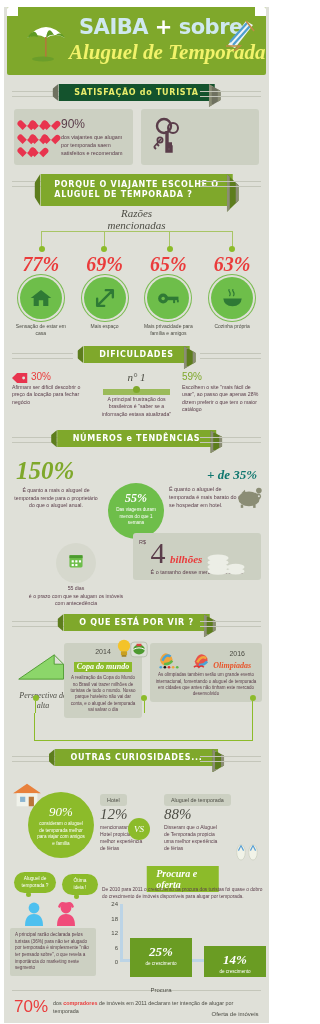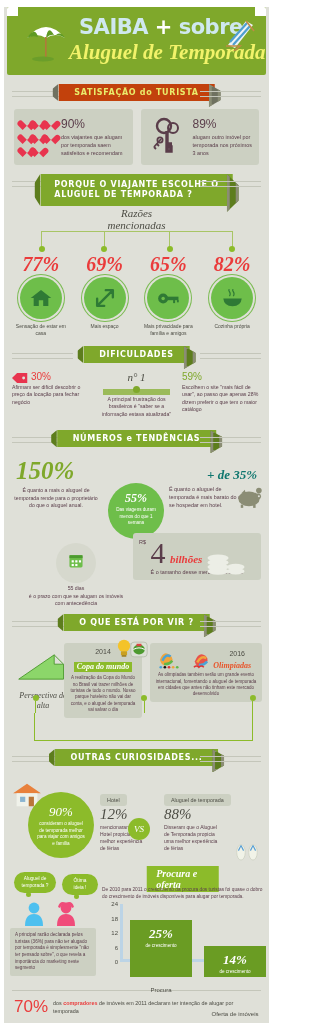--- a/index.html
+++ b/index.html
@@ -40,21 +40,21 @@
   
   .ribbon-wrap { position: relative; height: 18px; margin: 9px 0 7px 0; }
   .ribbon-wrap:before, .ribbon-wrap:after {
     content: ""; position: absolute; top: 7px; height: 4px;
     border-top: 1px solid #c4c6ba; border-bottom: 1px solid #c4c6ba;
   }
   .ribbon-wrap:before { left: 8px; right: 74%; }
   .ribbon-wrap:after { right: 8px; left: 74%; }
   .ribbon {
     position: absolute; left: 50%; transform: translateX(-50%); top: 0;
-    background: #c2410c; color: #e9ec6b;
+    background: #14532d; color: #e9ec6b;
     font-size: 8px; font-weight: bold; letter-spacing: 0.7px;
     padding: 4px 16px; white-space: nowrap;
     font-family: "DejaVu Sans", sans-serif;
   }
   .ribbon.two-line { line-height: 10px; padding: 6px 14px; }
   .ribbon:before, .ribbon:after {
     content: ""; position: absolute; top: 0; border-style: solid; border-color: #8b8d75;
     width: 0; height: 0;
   }
   .ribbon:before { left: -6px; border-width: 0 0 0 0; border-left: 6px solid transparent;
@@ -282,24 +282,20 @@
       </div>
     </div>
     <div class="sat-card">
       <svg class="keys" viewBox="0 0 40 40">
         <circle cx="16" cy="9" r="7" fill="none" stroke="#5a3d4a" stroke-width="2.4"></circle>
         <path d="M19 14 L19 34 L23 34 L23 30 L21 30 L21 27 L24 27" stroke="#5a3d4a" stroke-width="3.4" fill="none"></path>
         <circle cx="25" cy="11" r="5" fill="none" stroke="#5a3d4a" stroke-width="2"></circle>
         <path d="M13 22 L6 30 M6 30 L8 32 M9 27 L11 29" stroke="#5a3d4a" stroke-width="1.8" fill="none"></path>
         <circle cx="12" cy="23" r="2.6" fill="none" stroke="#5a3d4a" stroke-width="1.8"></circle>
       </svg>
-      <div>
-        <div class="sat-pct">89%</div>
-        <div class="sat-desc">alugam outro imóvel por temporada nos próximos 3 anos</div>
-      </div>
     </div>
   </div>
 
   <div class="ribbon-wrap" style="height:26px;">
     <div class="ribbon green two-line">
       <div>PORQUE O VIAJANTE ESCOLHE O</div>
       <div>ALUGUEL DE TEMPORADA ?</div>
     </div>
   </div>
   <div class="reasons">
@@ -344,21 +340,21 @@
                 <circle cx="8" cy="9" r="6.5" fill="#2f7a35"></circle>
                 <circle cx="8" cy="9" r="2.3" fill="#6ebe4a"></circle>
                 <rect x="12" y="6.6" width="16" height="4.6" fill="#2f7a35"></rect>
                 <rect x="21" y="11" width="2.6" height="4" fill="#2f7a35"></rect>
                 <rect x="26" y="11" width="2.4" height="3" fill="#2f7a35"></rect>
               </svg>
         </div>
         <div class="reason-label">Mais privacidade para família e amigos</div>
       </div>
       <div class="reason">
-        <div class="reason-pct">82%</div>
+        <div class="reason-pct">63%</div>
         <div class="circ-icon">
           <svg viewBox="0 0 30 24" width="23" height="19">
             <path d="M3 12 L27 12 Q26 22 15 22 Q4 22 3 12Z" fill="#2f7a35"></path>
             <path d="M11 9 Q13 6 11 3 Q9.5 1 11 0" stroke="#2f7a35" stroke-width="1.6" fill="none"></path>
             <path d="M16 9 Q18 6 16 3 Q14.5 1 16 0" stroke="#2f7a35" stroke-width="1.6" fill="none"></path>
           </svg>
         </div>
         <div class="reason-label">Cozinha própria</div>
       </div>
     </div>
@@ -568,21 +564,21 @@
     <div class="chart">
       <div class="yaxis">
         <div class="ytick" style="top:0%;">24</div>
         <div class="ytick" style="top:25%;">18</div>
         <div class="ytick" style="top:50%;">12</div>
         <div class="ytick" style="top:75%;">6</div>
         <div class="ytick" style="top:100%;">0</div>
       </div>
       <div class="axis-line-v"></div>
       <div class="axis-line-h" style="top:55px;"></div>
-      <div class="bar" style="left:30px;width:62px;height:57px;">
+      <div class="bar" style="left:30px;width:62px;height:39px;">
         <div class="bp">25%</div>
         <div class="bt">de crescimento</div>
         <div class="bar-label" style="left:-6px;width:74px;bottom:-16px;">Procura</div>
       </div>
       <div class="bar" style="left:104px;width:62px;height:31px;">
         <div class="bp">14%</div>
         <div class="bt">de crescimento</div>
         <div class="bar-label" style="left:-8px;width:78px;bottom:-40px;">Oferta de imóveis</div>
       </div>
     </div>

